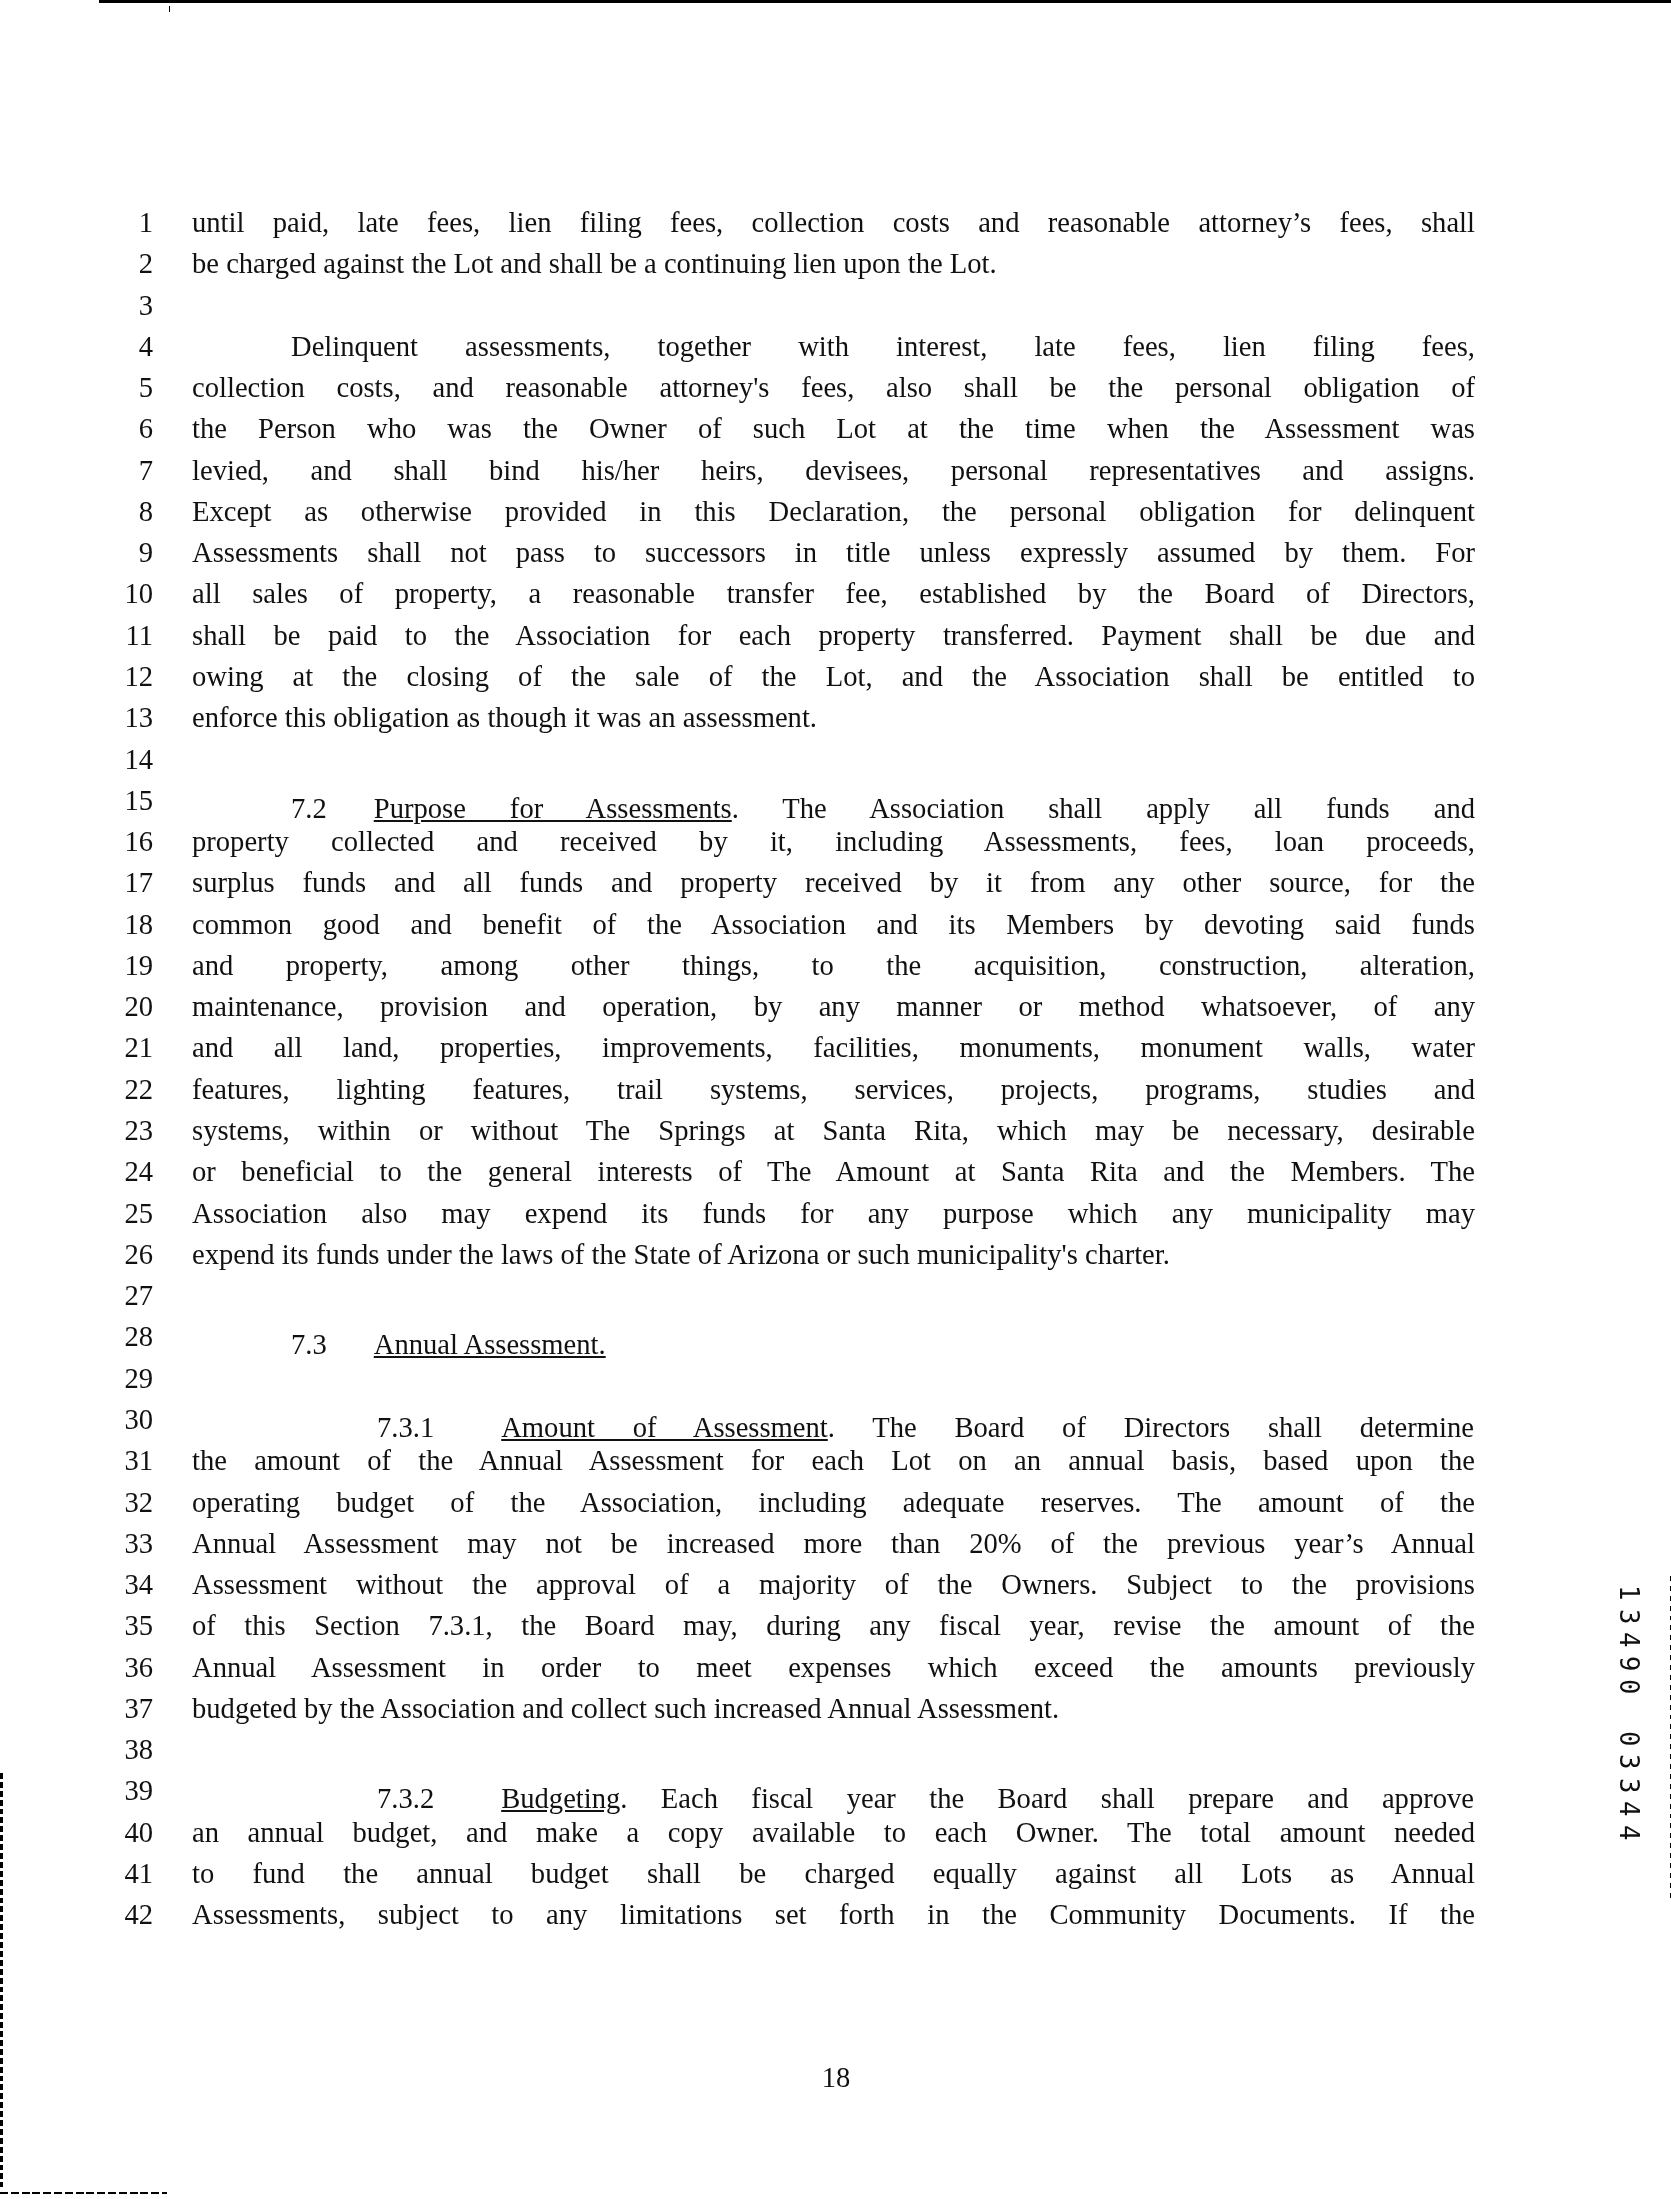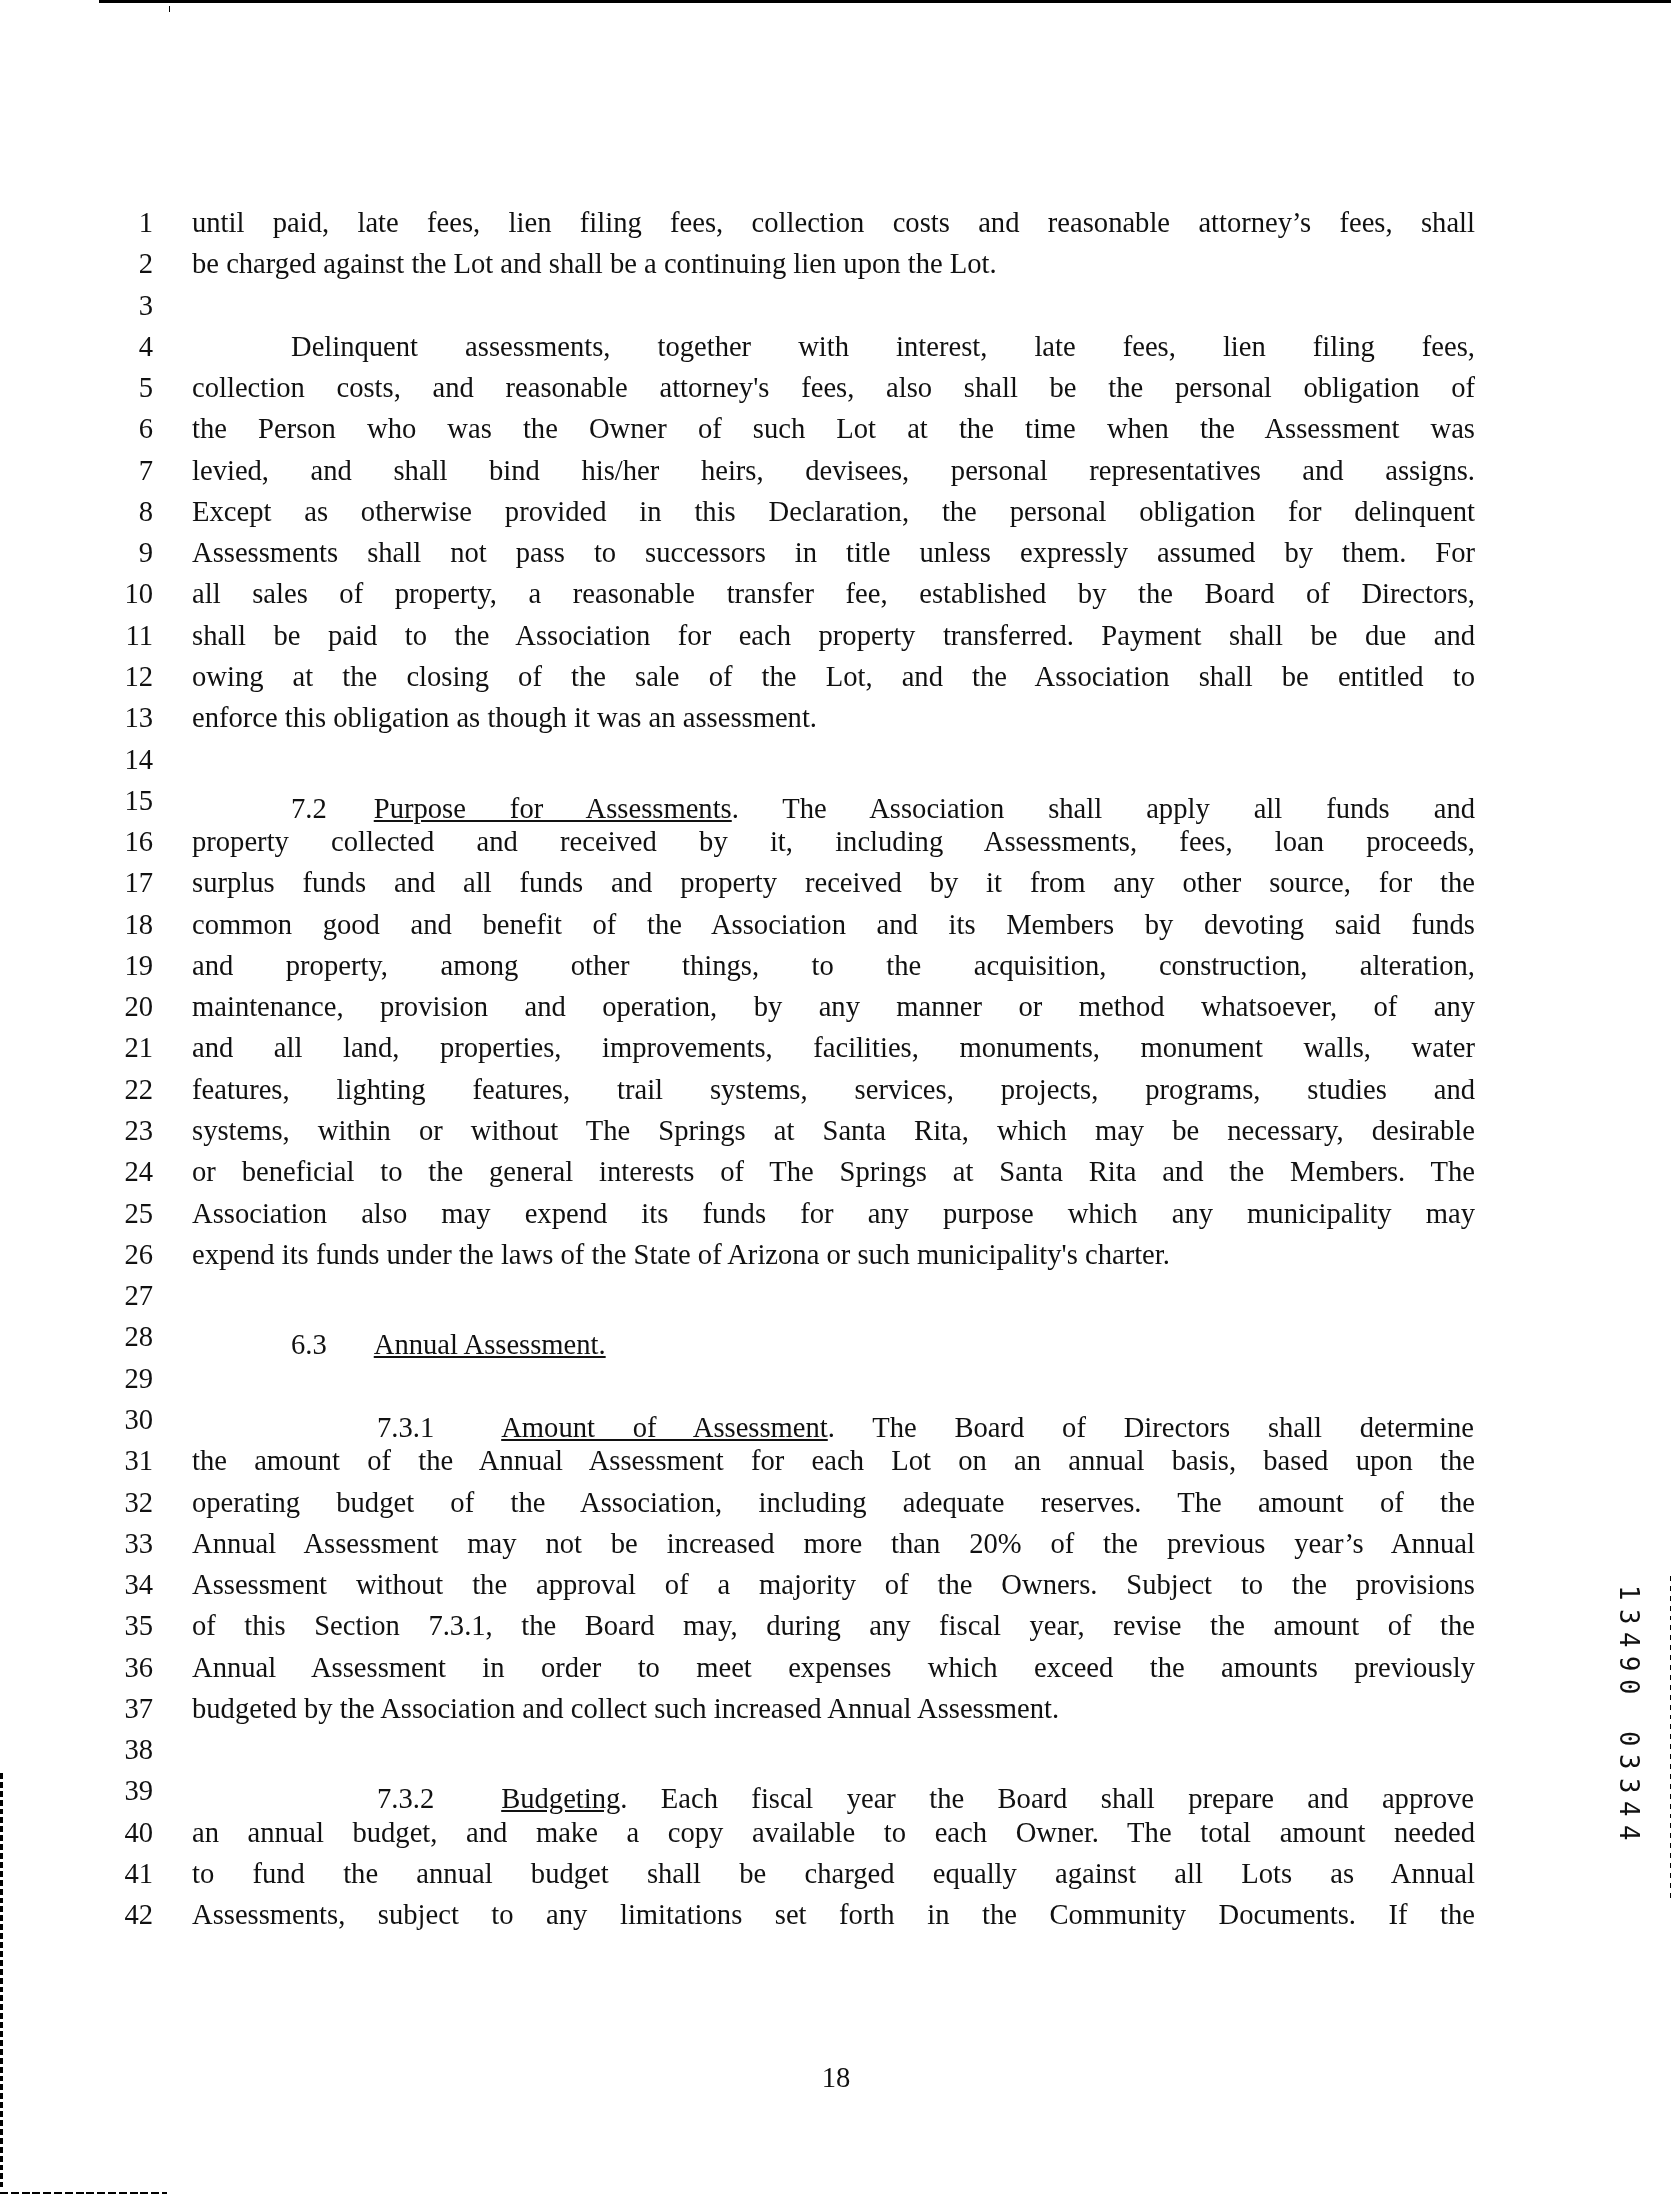--- a/index.html
+++ b/index.html
@@ -124,37 +124,37 @@
     <div class="line" style="top: 867px;">
       <span class="ln">22</span>
       <span class="txt">features, lighting features, trail systems, services, projects, programs, studies and</span>
     </div>
     <div class="line" style="top: 908px;">
       <span class="ln">23</span>
       <span class="txt">systems, within or without The Springs at Santa Rita, which may be necessary, desirable</span>
     </div>
     <div class="line" style="top: 949px;">
       <span class="ln">24</span>
-      <span class="txt">or beneficial to the general interests of The Springs at Santa Rita and the Members. The</span>
+      <span class="txt">or beneficial to the general interests of The Amount at Santa Rita and the Members. The</span>
     </div>
     <div class="line" style="top: 991px;">
       <span class="ln">25</span>
       <span class="txt">Association also may expend its funds for any purpose which any municipality may</span>
     </div>
     <div class="line" style="top: 1032px;">
       <span class="ln">26</span>
       <span class="txt last">expend its funds under the laws of the State of Arizona or such municipality's charter.</span>
     </div>
     <div class="line" style="top: 1073px;">
       <span class="ln">27</span>
       <span class="txt last"></span>
     </div>
     <div class="line" style="top: 1114px;">
       <span class="ln">28</span>
-      <span class="txt indent last"><span class="secnum">6.3</span><span class="gap"></span><span class="u">Annual Assessment.</span></span>
+      <span class="txt indent last"><span class="secnum">7.3</span><span class="gap"></span><span class="u">Annual Assessment.</span></span>
     </div>
     <div class="line" style="top: 1156px;">
       <span class="ln">29</span>
       <span class="txt last"></span>
     </div>
     <div class="line" style="top: 1197px;">
       <span class="ln">30</span>
       <span class="txt indent2"><span class="secnum">7.3.1</span><span class="gap2"></span><span class="u">Amount of Assessment</span><span>. The Board of Directors shall determine</span></span>
     </div>
     <div class="line" style="top: 1238px;">

